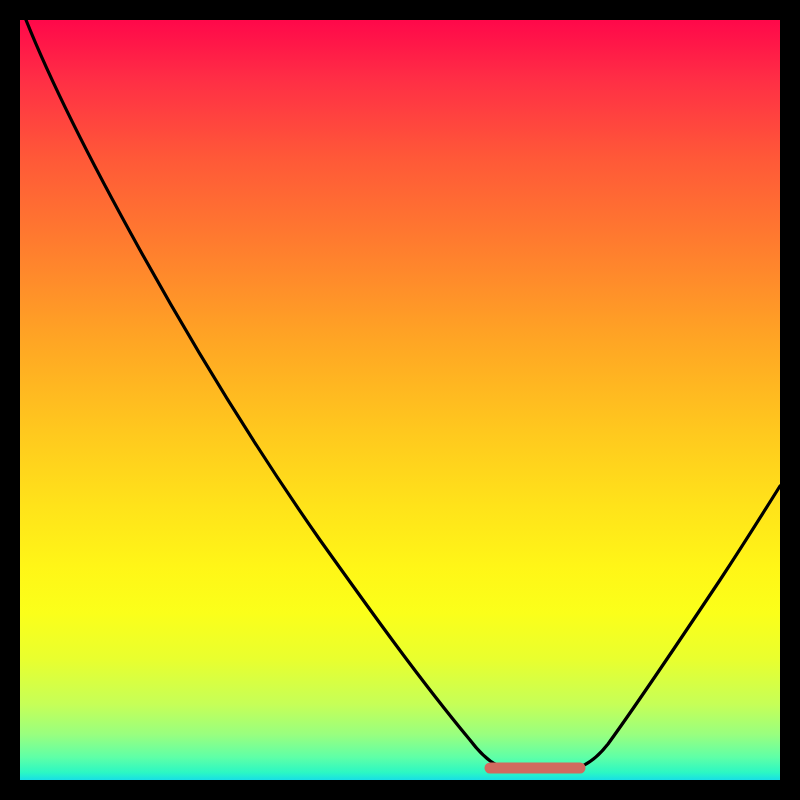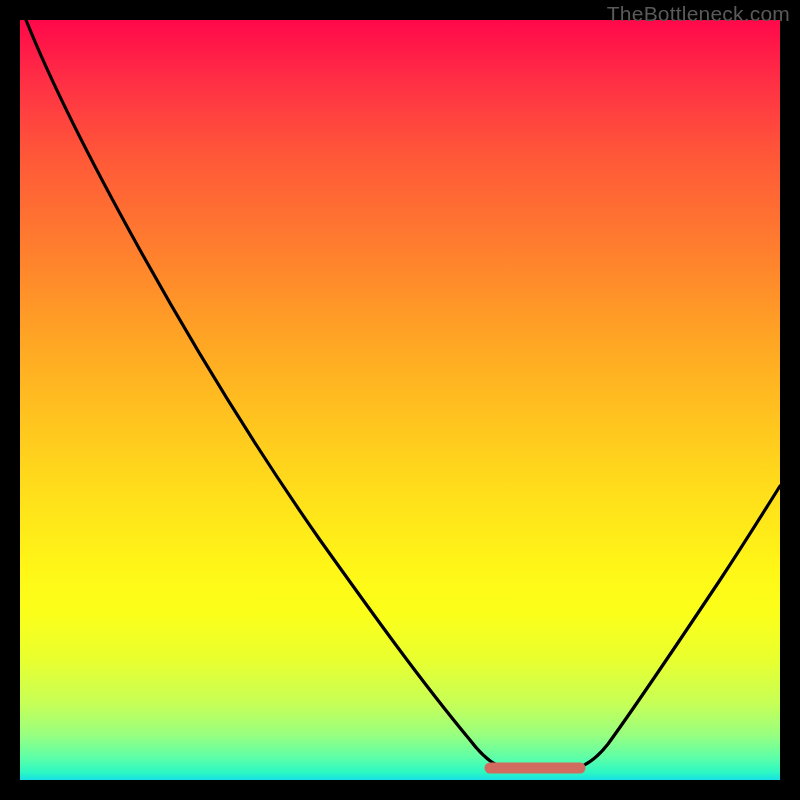--- a/index.html
+++ b/index.html
@@ -81,14 +81,13 @@
         L 550 750
         C 562 748, 574 742, 588 724
         C 620 680, 660 620, 700 560
         C 725 522, 745 490, 760 466
       " fill="none" stroke="#000" stroke-width="3.2" stroke-linecap="round"></path>
 
       <path d="M 470 748 L 560 748" fill="none" stroke="#d16a5f" stroke-width="11" stroke-linecap="round"></path>
     </svg>
   </div>
 
-  <div class="attribution">TheBottleneck.com</div>
 </div>
 
 </body></html>

